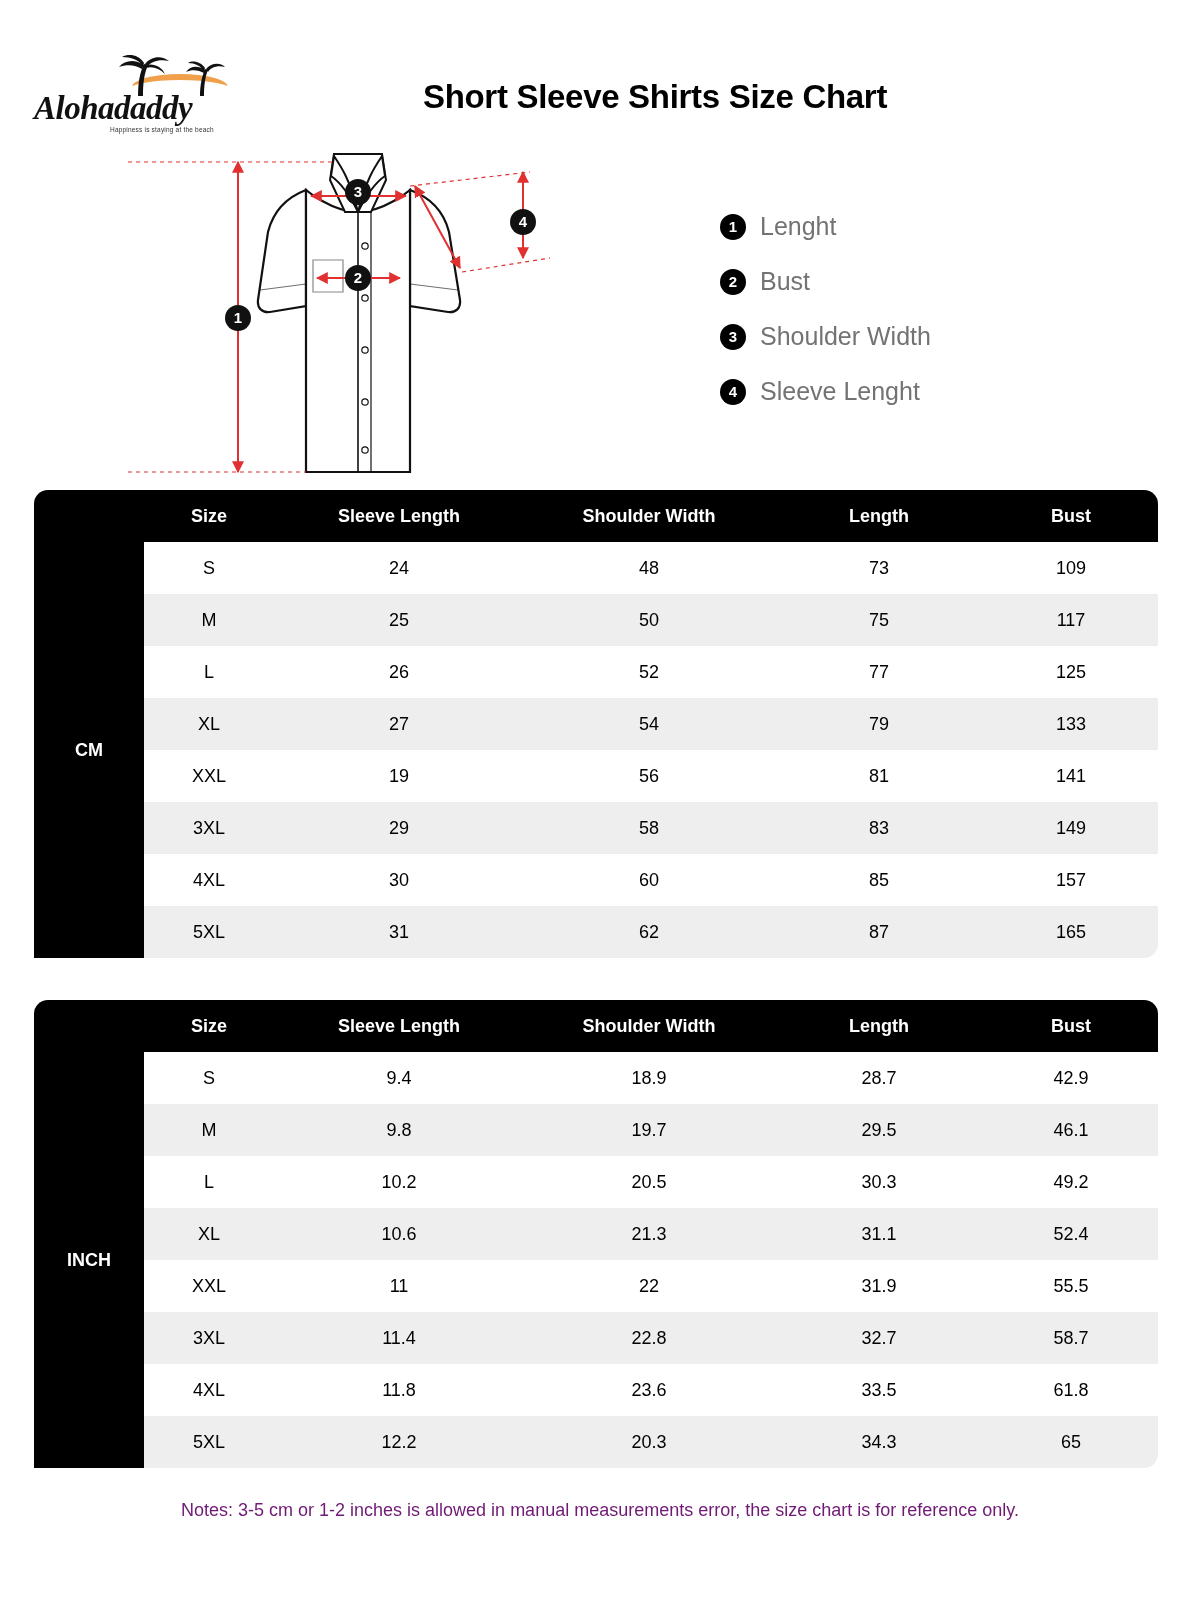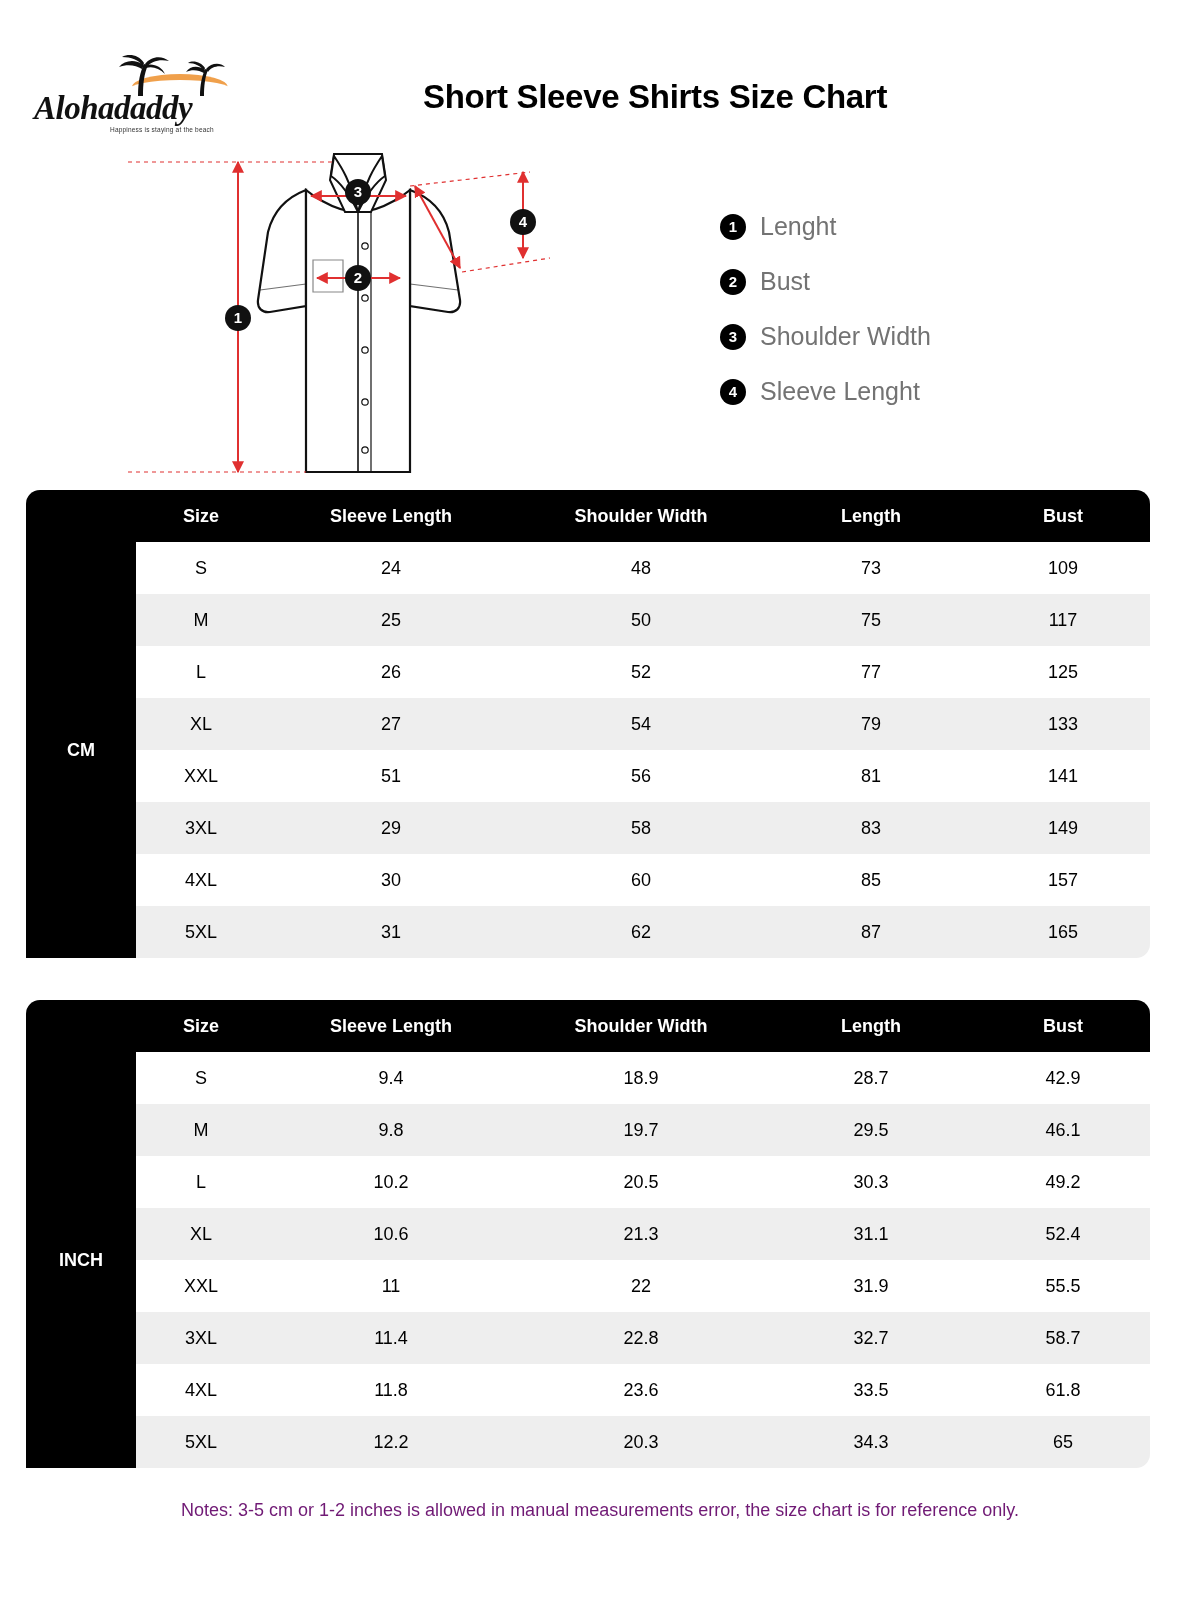--- a/index.html
+++ b/index.html
@@ -106,21 +106,21 @@
     margin-right: 14px;
     flex: 0 0 auto;
   }
   .legend-label {
     font-size: 25px;
     color: #737373;
   }
 
   
   .table-block {
-    margin: 0 26px;
+    margin: 0 34px;
     position: relative;
   }
   table.size-table {
     border-collapse: collapse;
     width: 1124px;
     table-layout: fixed;
   }
   table.size-table th,
   table.size-table td {
     text-align: center;
@@ -329,21 +329,21 @@
       </tr>
       <tr class="even">
         <td class="data">XL</td>
         <td class="data">27</td>
         <td class="data">54</td>
         <td class="data">79</td>
         <td class="data">133</td>
       </tr>
       <tr class="odd">
         <td class="data">XXL</td>
-        <td class="data">51</td>
+        <td class="data">19</td>
         <td class="data">56</td>
         <td class="data">81</td>
         <td class="data">141</td>
       </tr>
       <tr class="even">
         <td class="data">3XL</td>
         <td class="data">29</td>
         <td class="data">58</td>
         <td class="data">83</td>
         <td class="data">149</td>

